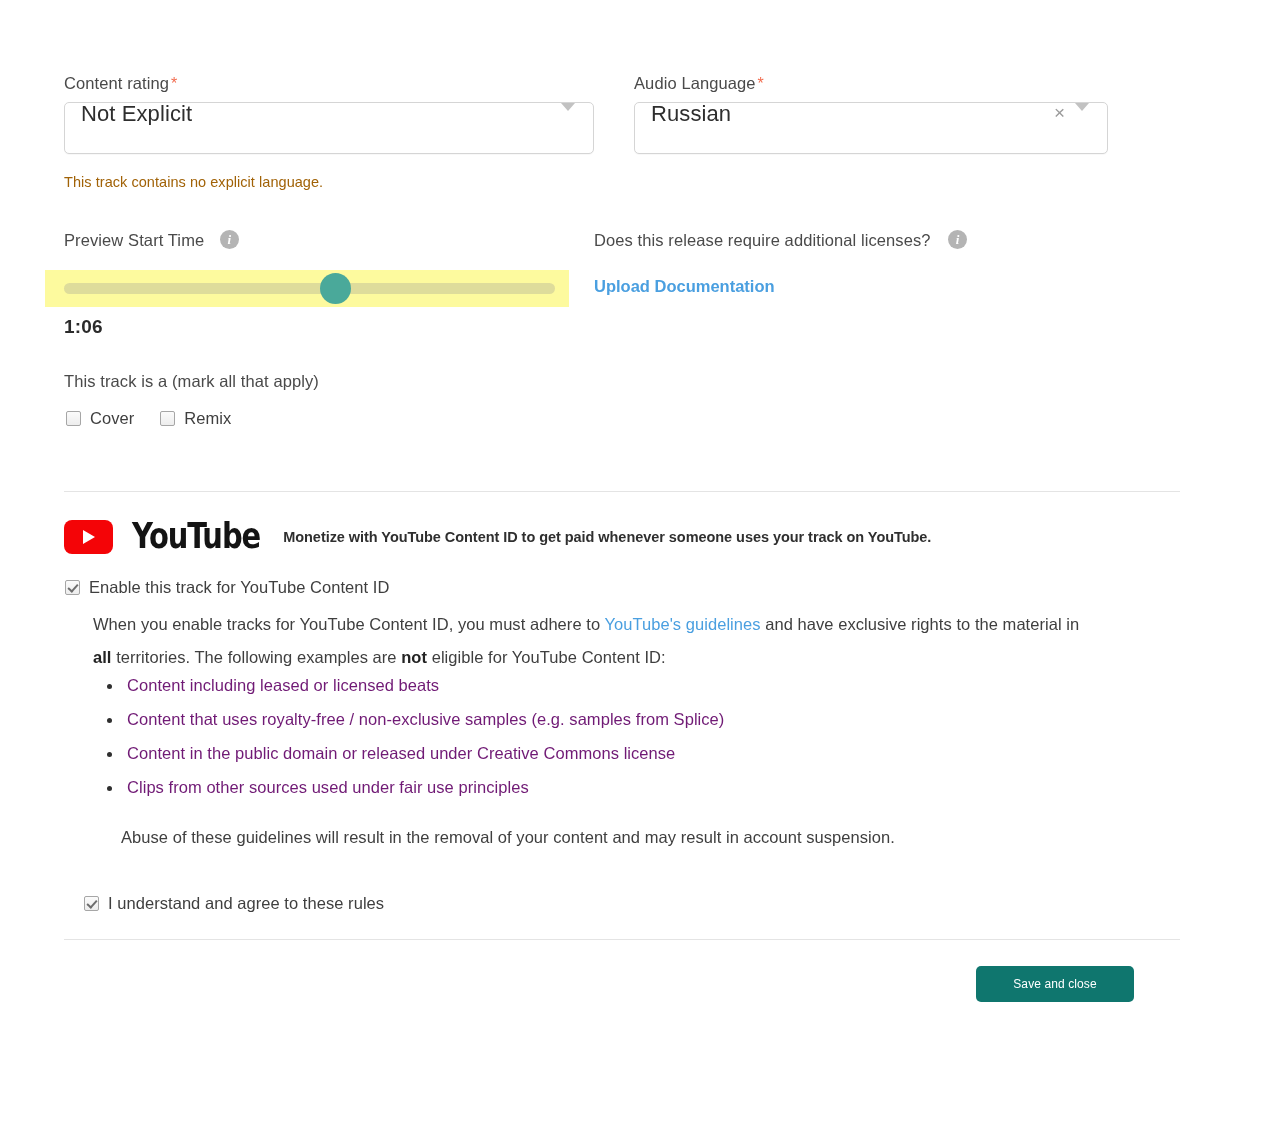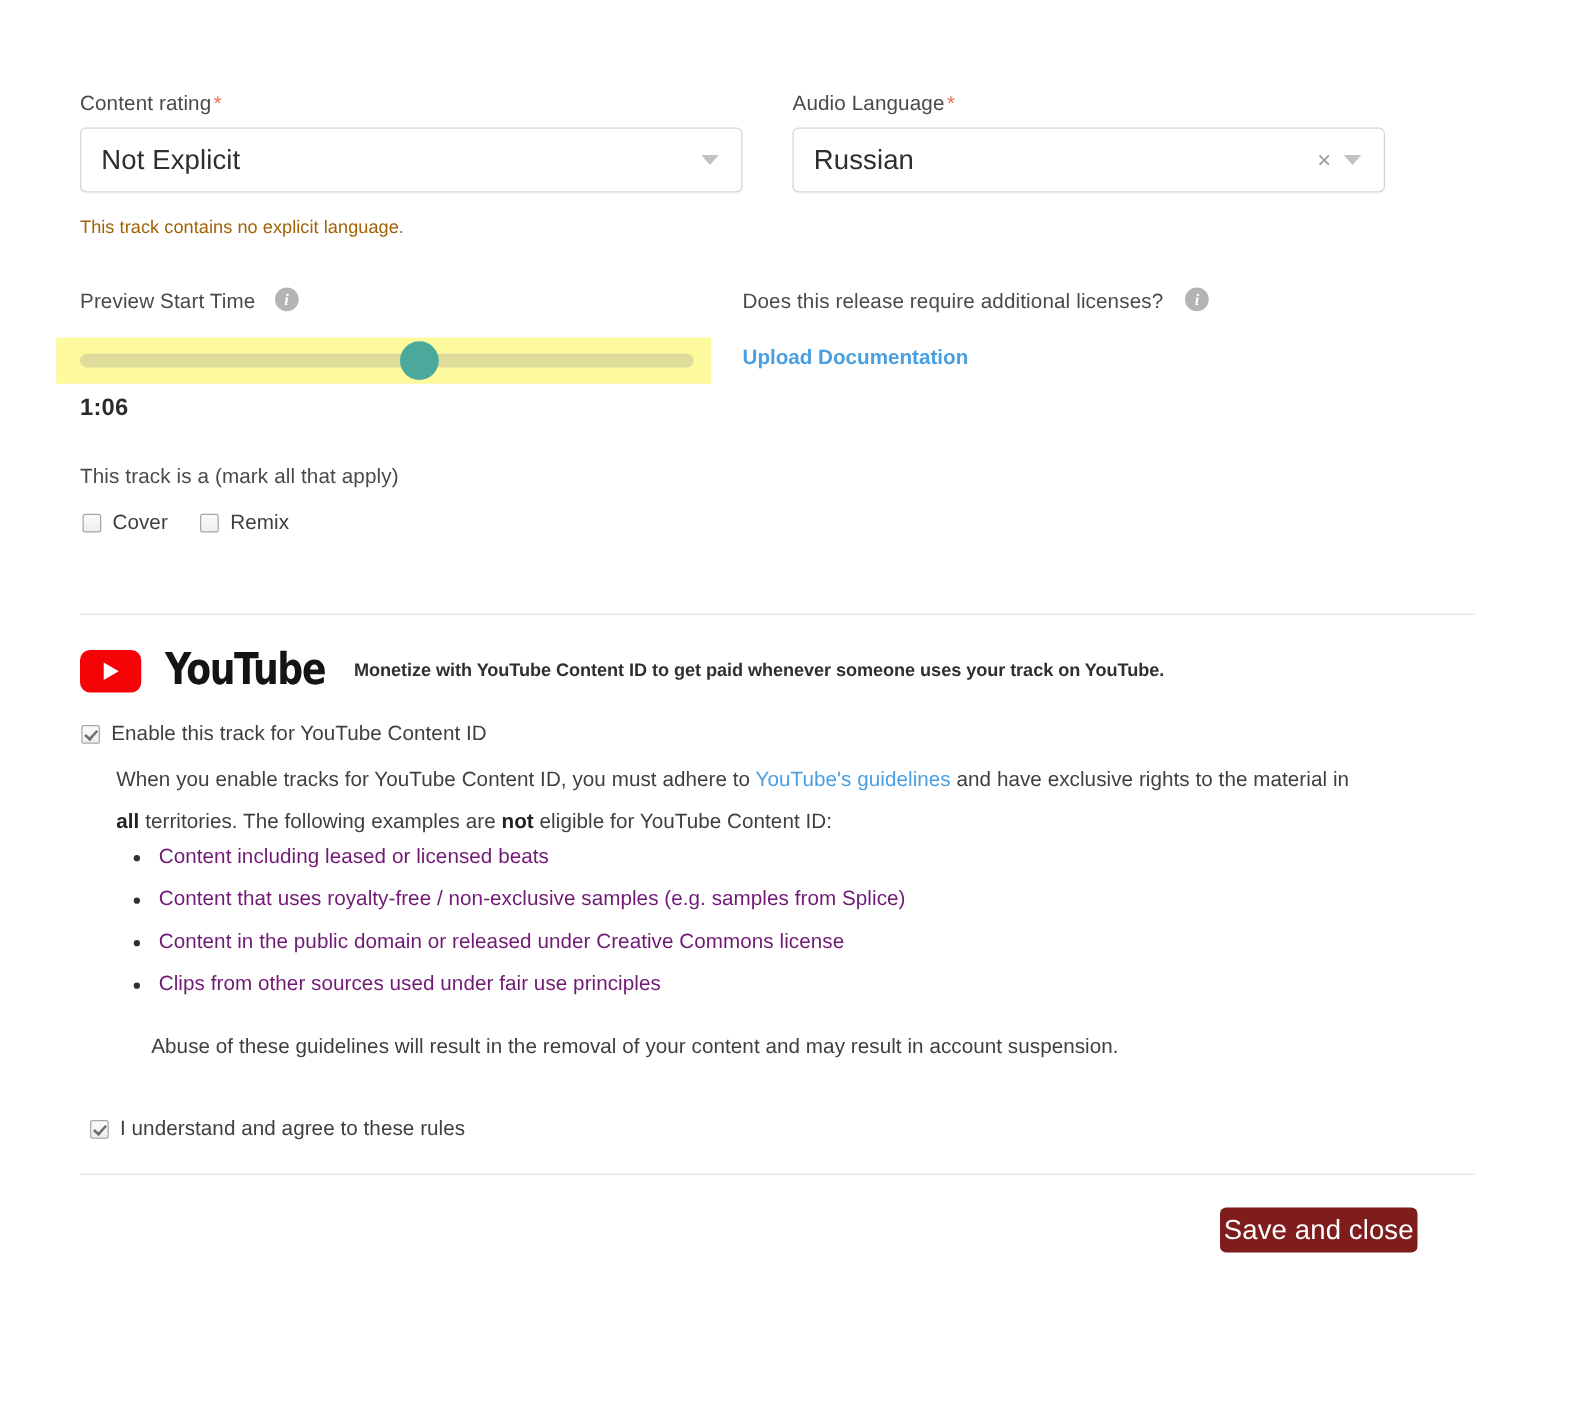--- a/index.html
+++ b/index.html
@@ -36,21 +36,21 @@
   }
 
   
   .select-box {
     box-sizing: border-box;
     border: 1px solid #d5d5d5;
     border-radius: 5px;
     background: #fff;
     height: 52px;
     display: flex;
-    align-items: center;
+    align-items: flex-start;
     padding: 0 12px 0 16px;
     box-shadow: 0 1px 1px rgba(0,0,0,0.03);
   }
   .select-value {
     flex: 1 1 auto;
     font-size: 22px;
     color: #2e2e2e;
     letter-spacing: 0.1px;
     line-height: 1;
     white-space: nowrap;
@@ -238,25 +238,25 @@
     left: 6px; top: 7px;
     width: 5px; height: 5px;
     border-radius: 50%;
     background: #2f2f2f;
   }
 
   
   .save-btn {
     position: absolute;
     border: none;
-    background: #7f1d1d;
+    background: #0f766e;
     color: #ffffff;
     border-radius: 5px;
     font-family: "Liberation Sans", sans-serif;
-    font-size: 22px;
+    font-size: 12px;
     letter-spacing: 0.1px;
     cursor: pointer;
     padding: 0;
   }
 </style>
 </head>
 <body>
 
 <div class="page">
 
@@ -326,21 +326,21 @@
 
   <ul class="bullets" style="position:absolute;left:101px;top:677px;width:900px;">
     <li>Content including leased or licensed beats</li>
     <li>Content that uses royalty-free / non-exclusive samples (e.g. samples from Splice)</li>
     <li>Content in the public domain or released under Creative Commons license</li>
     <li>Clips from other sources used under fair use principles</li>
   </ul>
 
   <div class="para" style="position:absolute;left:93px;top:828px;width:1000px;line-height:1.2;margin-left:28px;">Abuse of these guidelines will result in the removal of your content and may result in account suspension.</div>
 
-  <div class="cb-row" style="position:absolute;left:52px;top:894px;padding-left:20px;">
+  <div class="cb-row" style="position:absolute;left:64px;top:894px;padding-left:20px;">
     <span class="cb checked"></span>
     <span class="cb-label">I understand and agree to these rules</span>
   </div>
 
   <div class="divider" style="left:64px;top:939px;width:1116px;"></div>
 
   <button class="save-btn" style="left:976px;top:966px;width:158px;height:36px;">Save and close</button>
 
 </div>
 

